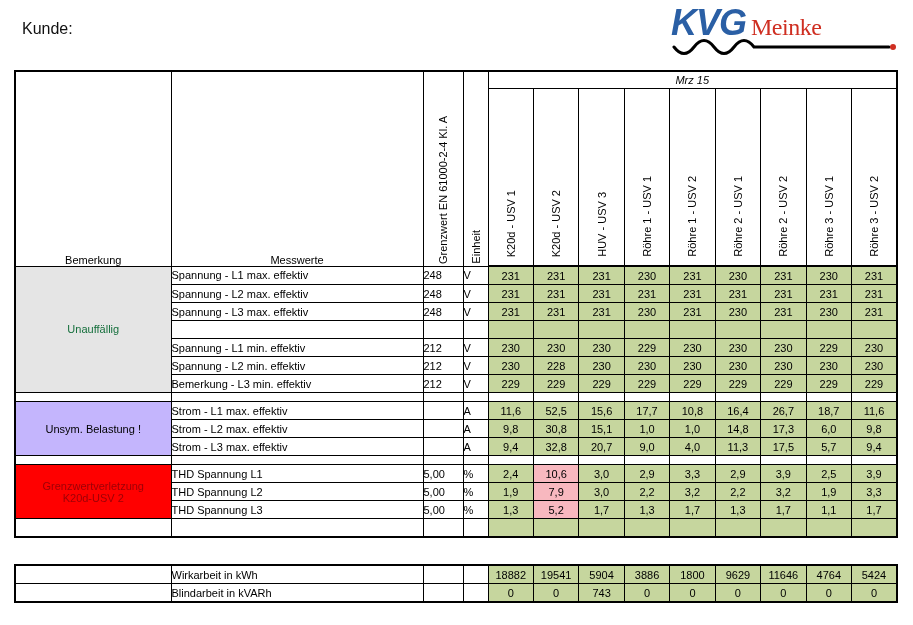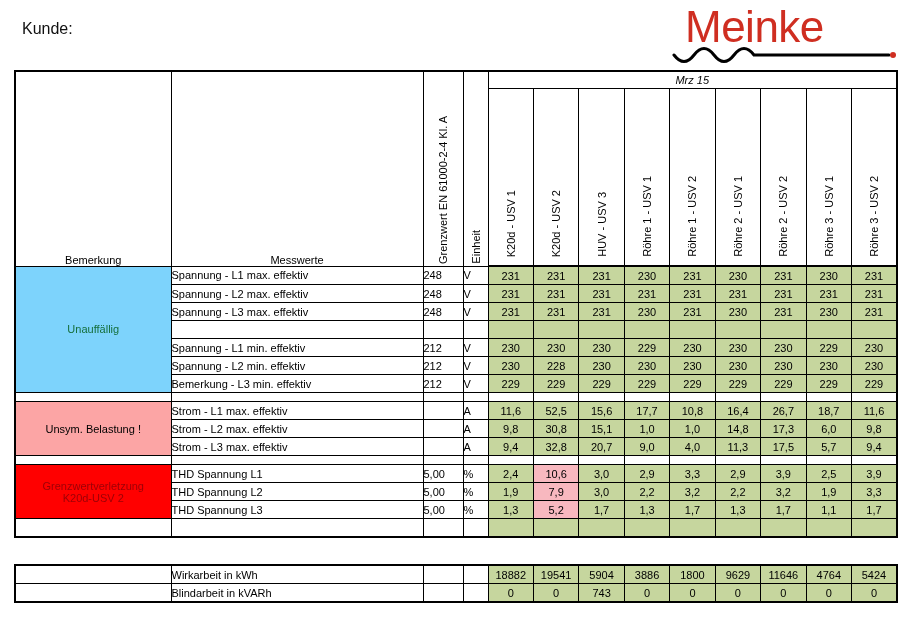--- a/index.html
+++ b/index.html
@@ -6,21 +6,21 @@
   body {
     width:913px; height:625px; background:#ffffff; position:relative;
     font-family:"Liberation Sans", sans-serif; overflow:hidden; color:#000;
   }
   .kunde { position:absolute; left:22px; top:20px; font-size:16px; color:#111; }
 
   
   .logo { position:absolute; top:5px; right:10px; width:232px; }
   .logo-text { display:flex; align-items:baseline; line-height:1; white-space:nowrap; }
   .kvg { font-size:36px; font-weight:bold; font-style:italic; letter-spacing:-1px; color:var(--kvg-color,#2a5fa5); }
-  .meinke { font-size:44px; margin-left:14px; letter-spacing:-0.5px; color:var(--meinke-color,#cf2e21); }
+  .meinke { font-size:24px; margin-left:5px; letter-spacing:-0.5px; color:var(--meinke-color,#cf2e21);font-family:Liberation Serif, serif; }
   .logo svg { display:block; margin-top:-4px; }
 
   
   table.t { border-collapse:collapse; table-layout:fixed; background:#fff; }
   table.t td, table.t th {
     border:1px solid #000; font-size:11px; font-weight:normal; padding:0;
     overflow:hidden; white-space:nowrap; color:#000;
   }
   .main    { position:absolute; left:14px; top:70px;  width:884px; border:2px solid #000; }
   .summary { position:absolute; left:14px; top:564px; width:884px; border:2px solid #000000; }
@@ -43,20 +43,21 @@
   .gaprow td { height:8px; }
   .bl2 { border-left-width:2px; }
 </style>
 </head>
 <body>
 
 <div class="kunde">Kunde:</div>
 
 <div class="logo">
   <div class="logo-text">
+    <span class="kvg">KVG</span>
     <span class="meinke">Meinke</span>
   </div>
   <svg width="228" height="22" viewBox="0 0 228 22">
     <path d="M3,10 q10,13 20,0 q10,-13 20,0 q10,13 20,0 q10,-13 20,0 L218,10" fill="none" stroke="#000" stroke-width="3" stroke-linecap="round"></path>
     <circle cx="222" cy="10" r="3" fill="#cf2e21"></circle>
   </svg>
 </div>
 
 <table class="t main">
   <colgroup>
@@ -89,21 +90,21 @@
         <th><span class="vert">Röhre 1 - USV 1</span></th>
         <th><span class="vert">Röhre 1 - USV 2</span></th>
         <th class="bl2"><span class="vert">Röhre 2 - USV 1</span></th>
         <th><span class="vert">Röhre 2 - USV 2</span></th>
         <th><span class="vert">Röhre 3 - USV 1</span></th>
         <th><span class="vert">Röhre 3 - USV 2</span></th>
       </tr>
   </thead>
   <tbody id="main-tbody">
       <tr>
-        <td class="sec" rowspan="7" style="background: #7dd3fc; color: rgb(21, 111, 60);">
+        <td class="sec" rowspan="7" style="background: #e5e5e5; color: rgb(21, 111, 60);">
           <div>Unauffällig</div>
         </td>
         <td class="lbl">Spannung - L1 max. effektiv</td>
         <td class="gw">248</td>
         <td class="unit">V</td>
         <td class="val bl2">231</td>
         <td class="val bl2">231</td>
         <td class="val">231</td>
         <td class="val">230</td>
         <td class="val">231</td>
@@ -205,21 +206,21 @@
         <td class="bl2"></td>
         <td></td>
         <td></td>
         <td></td>
         <td class="bl2"></td>
         <td></td>
         <td></td>
         <td></td>
       </tr>
       <tr>
-        <td class="sec" rowspan="3" style="background: #fca5a5; color: rgb(0, 0, 0);">
+        <td class="sec" rowspan="3" style="background: #c4b5fd; color: rgb(0, 0, 0);">
           <div>Unsym. Belastung !</div>
         </td>
         <td class="lbl">Strom - L1 max. effektiv</td>
         <td class="gw"></td>
         <td class="unit">A</td>
         <td class="val bl2">11,6</td>
         <td class="val bl2">52,5</td>
         <td class="val">15,6</td>
         <td class="val">17,7</td>
         <td class="val">10,8</td>

